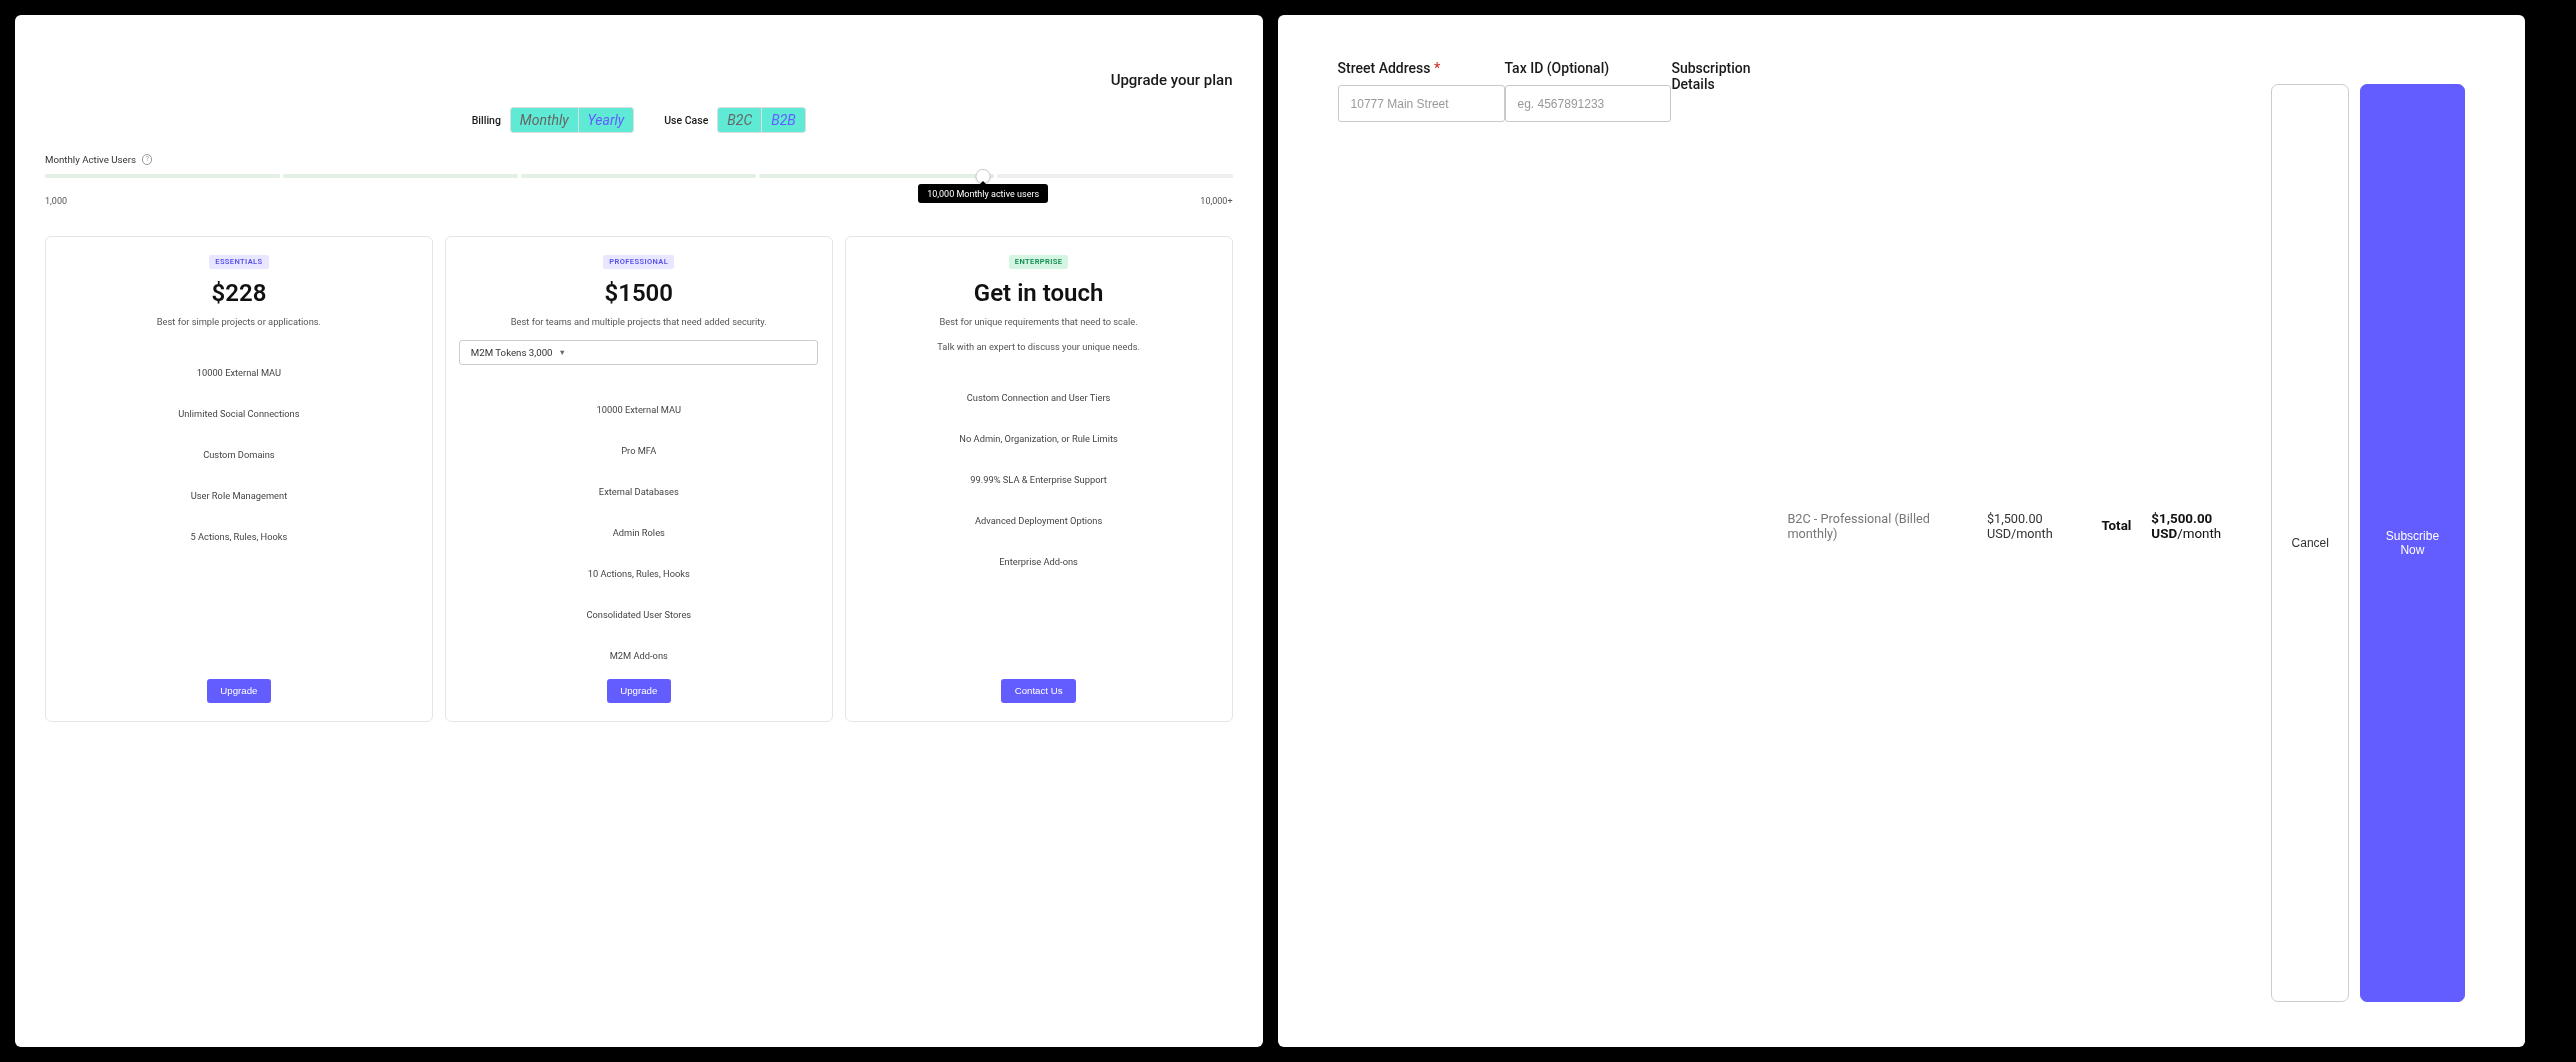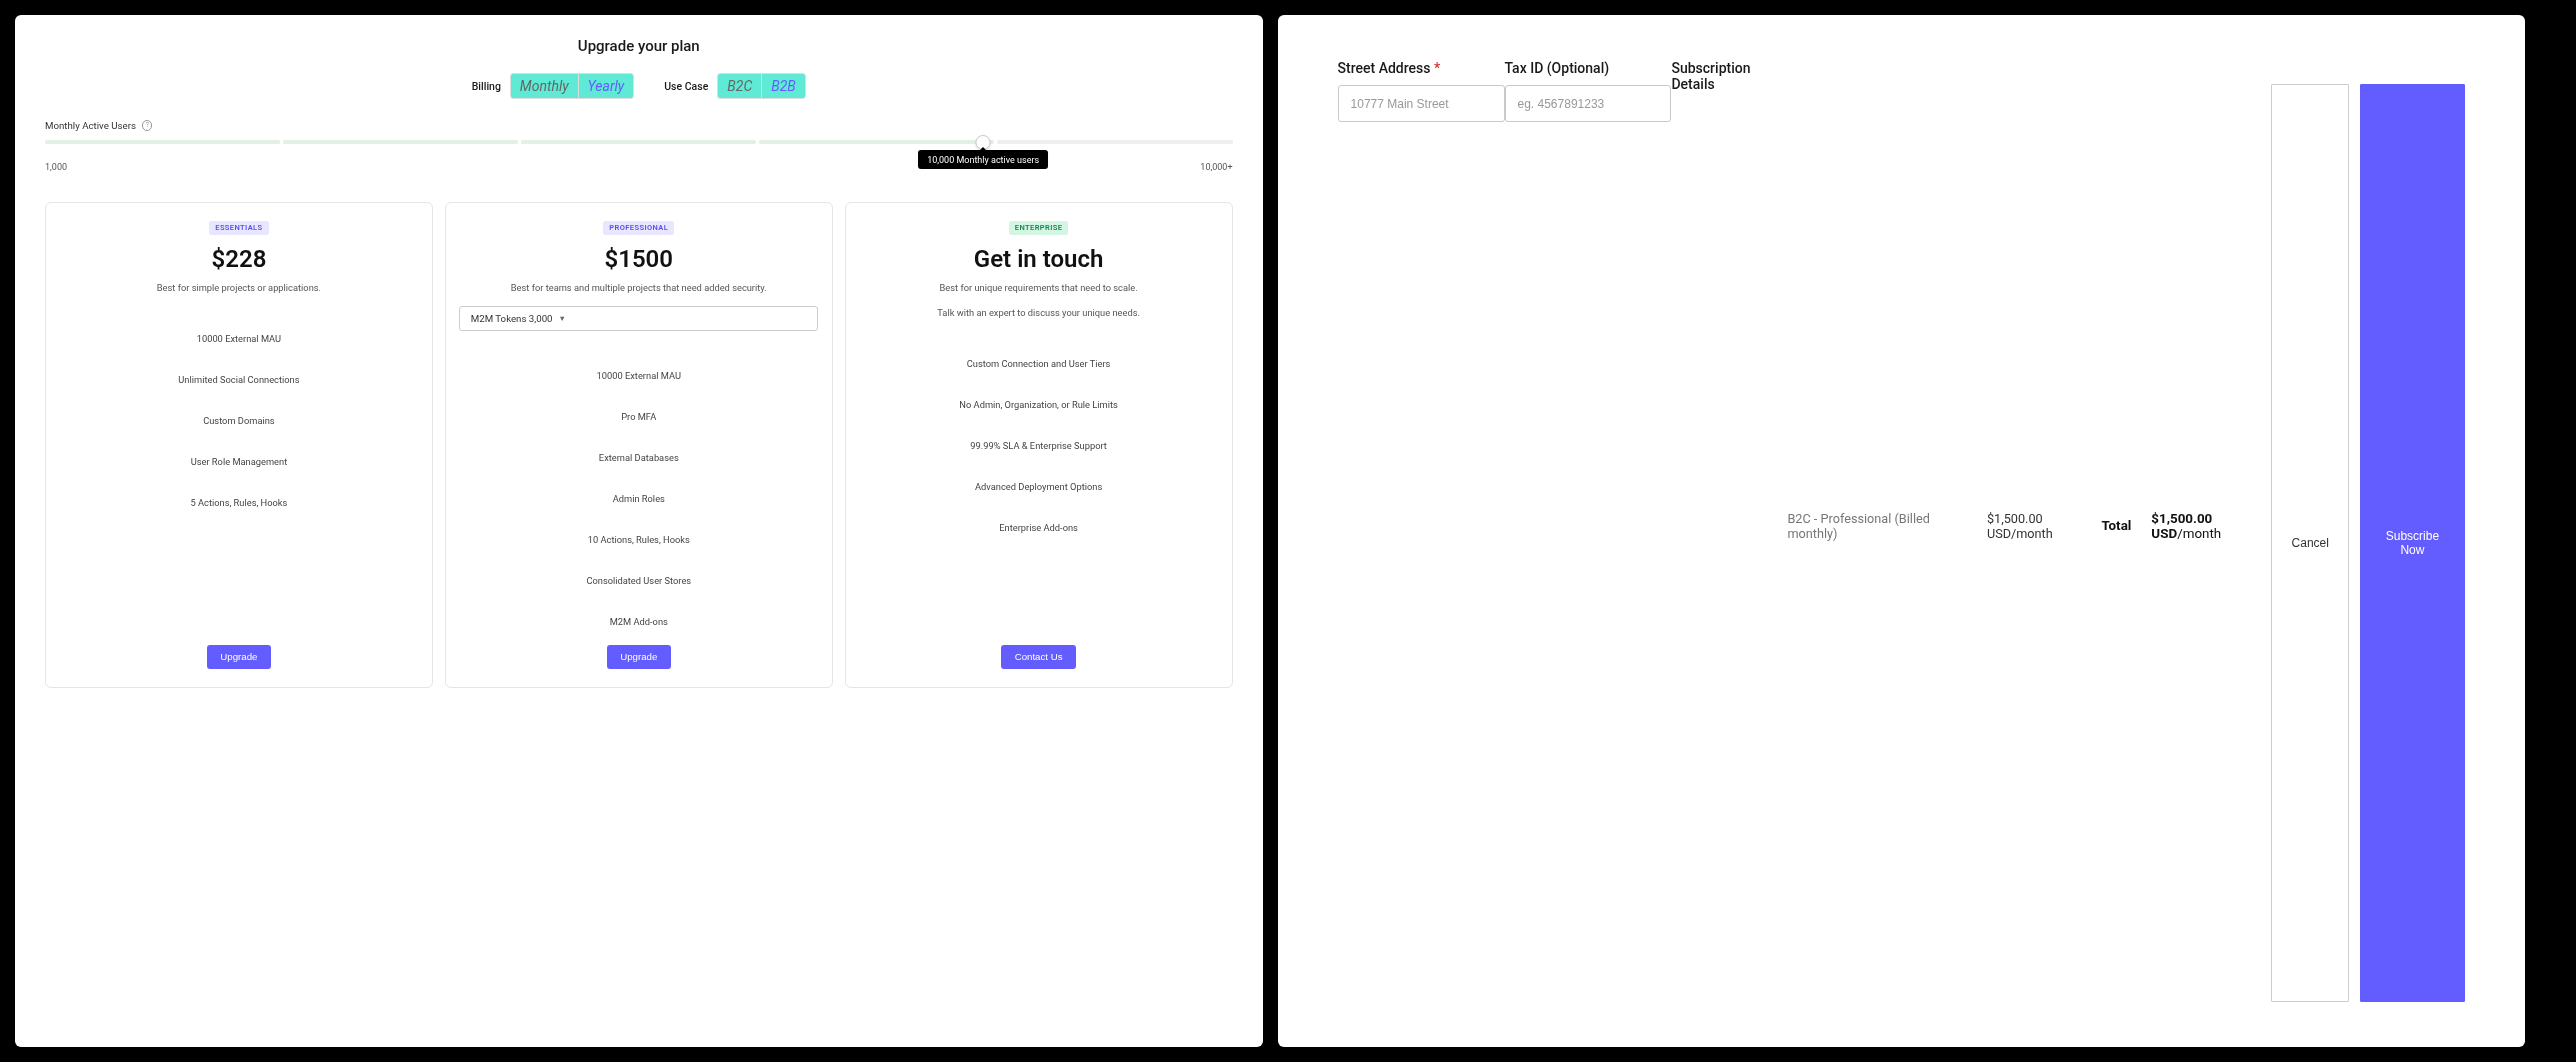--- a/index.html
+++ b/index.html
@@ -14,21 +14,21 @@
 .panel {
   background: #fff;
   border-radius: 6px;
   flex: 1;
   padding: 22.4px 30px;
   position: relative;
 }
 .panel-left { flex: 0 0 49%; }
 .panel-right { flex: 0 0 49%; display: flex; flex-direction: row; justify-content: center; padding: 45px 60px; }
 
-.page-title { text-align: center; font-size: 15px; font-weight: 500; color: #1a1a1a; margin-bottom: 18px; }
+.page-title { text-align: right; font-size: 15px; font-weight: 500; color: #1a1a1a; margin-bottom: 18px; margin-top: 34px; }
 
 .toggles { display: flex; justify-content: center; gap: 30px; align-items: flex-start; margin-bottom: 21px; }
 .toggle-group { display: flex; align-items: center; gap: 9px; }
 .toggle-label { font-size: 10.5px; font-weight: 500; color: #1a1a1a; }
 .seg { display: flex; border: 0.7px solid #ddd; border-radius: 3px; overflow: hidden; }
 .seg-item { padding: 3.7px 9px; font-size: 14px; color: #666; cursor: pointer; background: #5eead4; font-style: italic; }
 .seg-item.active { color: #635dff; }
 .seg-item:not(:last-child) { border-right: 0.7px solid #ddd; }
 
 .mau-row { display: flex; align-items: center; gap: 6px; margin-bottom: 9px; }
@@ -90,21 +90,21 @@
 
 .sub-title { font-size: 14px; font-weight: 500; color: #1a1a1a; margin-bottom: 10.5px; }
 .sub-row { display: flex; justify-content: space-between; align-items: center; margin-bottom: 10.5px; gap: 20px; }
 .sub-plan { font-size: 12.7px; color: #777; }
 .sub-price { font-size: 12.7px; color: #333; }
 .total-label { font-size: 13.4px; font-weight: 700; color: #111; }
 .total-price { font-size: 13.4px; color: #111; }
 .total-price .bold { font-weight: 700; }
 
 .actions { display: flex; justify-content: flex-end; gap: 10.5px; margin-top: 24px; }
-.btn { border-radius: 1px; padding: 9px 19.4px; font-size: 12px; cursor: pointer; }
+.btn { border-radius: 7px; padding: 9px 19.4px; font-size: 12px; cursor: pointer; }
 .btn-secondary { background: #fff; border: 0.7px solid #ccc; color: #333; }
 .btn-primary { background: #635dff; border: 0.7px solid #635dff; color: #fff; }
 </style>
 </head>
 <body>
 
 <div class="panel panel-left">
   <h1 class="page-title">Upgrade your plan</h1>
 
   <div class="toggles">

